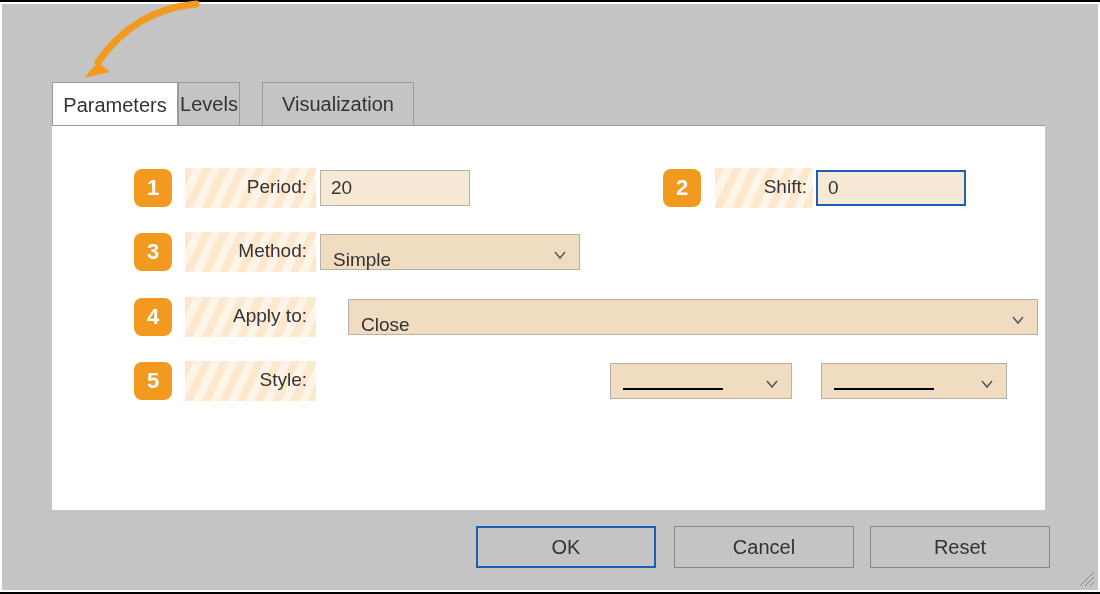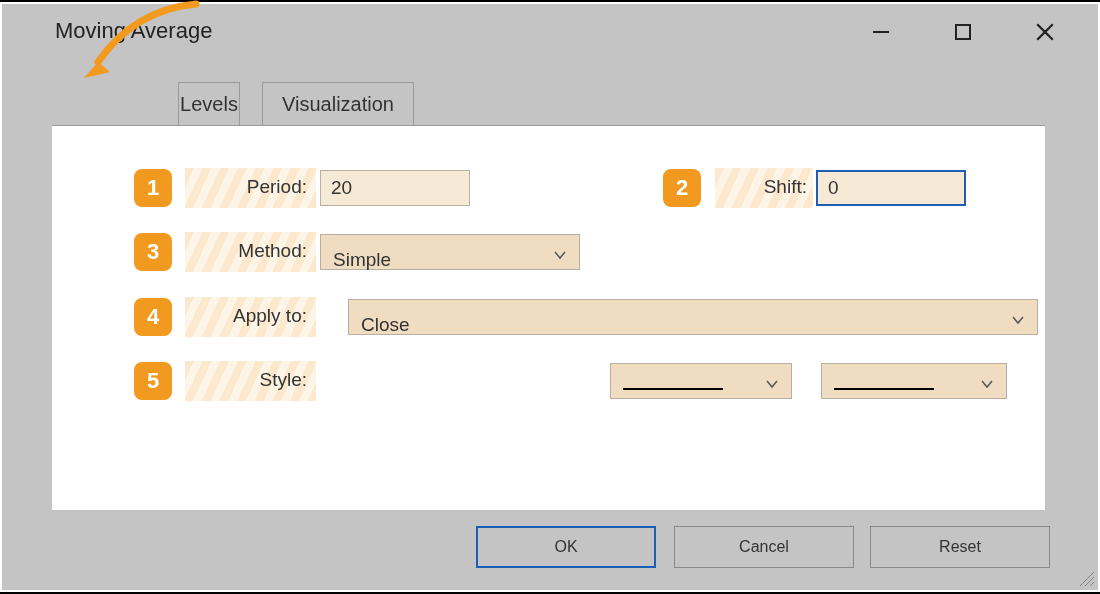--- a/index.html
+++ b/index.html
@@ -205,21 +205,21 @@
     bottom: 20px;
     height: 44px;
   }
   .btn {
     position: absolute;
     top: 0; height: 42px;
     width: 180px;
     display: flex; align-items: center; justify-content: center;
     background: #c4c4c4;
     border: 1px solid #888;
-    font-size: 16px;
+    font-size: 20px;
     cursor: pointer;
   }
   .btn.primary { border: 2px solid #1a5fb4; }
   .btn-ok     { left: 474px; }
   .btn-cancel { left: 672px; }
   .btn-reset  { left: 868px; }
 
   
   .grip {
     position: absolute;
@@ -234,43 +234,23 @@
 <div class="frame">
   <div class="chrome">
 
     <div class="arrow-wrap">
       <svg viewBox="0 0 140 90" width="140" height="90">
         <path d="M120 4 Q 58 10 22 62" stroke="#f29a1f" stroke-width="7" fill="none" stroke-linecap="round"></path>
         <path d="M22 62 L8 78 L34 72 Z" fill="#f29a1f"></path>
       </svg>
     </div>
 
-    <div class="titlebar">
-      <div class="title">Moving Average</div>
-      <div class="winbtns">
-        <div class="winbtn">
-          <svg viewBox="0 0 18 18" width="18" height="18">
-              <line x1="1" y1="9" x2="17" y2="9"></line>
-            </svg>
-        </div>
-        <div class="winbtn">
-          <svg viewBox="0 0 18 18" width="18" height="18">
-              <rect x="2" y="2" width="14" height="14"></rect>
-            </svg>
-        </div>
-        <div class="winbtn">
-          <svg viewBox="0 0 18 18" width="20" height="20">
-              <line x1="2" y1="2" x2="16" y2="16"></line>
-              <line x1="16" y1="2" x2="2" y2="16"></line>
-            </svg>
-        </div>
-      </div>
-    </div>
 
     <div class="tabstrip">
+      <div class="tab tab-parameters active">Parameters</div>
       <div class="tab tab-levels">Levels</div>
       <div class="tab tab-visual">Visualization</div>
     </div>
 
     <div class="panel">
 
       <div class="row r1">
         <div class="numbadge nb-left">1</div>
         <div class="seg seg-period"></div>
         <div class="lbl lbl-period">Period:</div>

